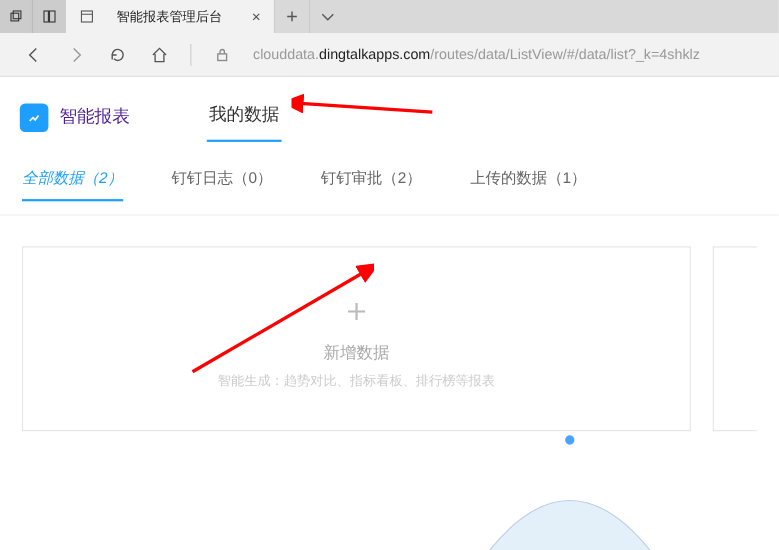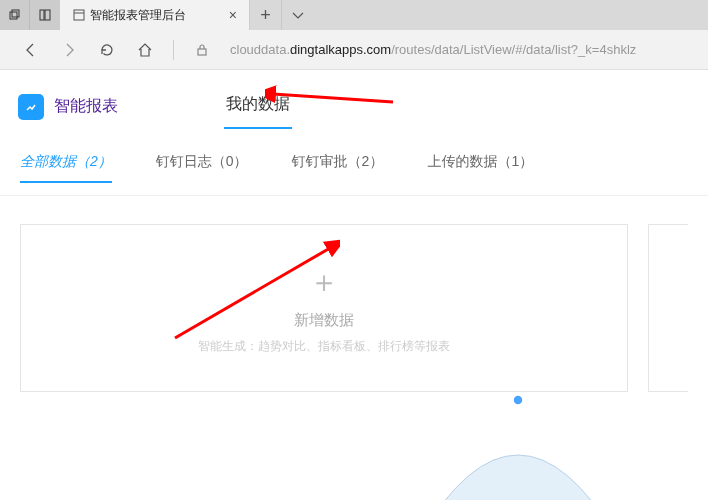--- a/index.html
+++ b/index.html
@@ -4,38 +4,38 @@
 <style>
   * { margin: 0; padding: 0; box-sizing: border-box; }
   body { font-family: "Microsoft YaHei", "PingFang SC", sans-serif; background: #fff; width: 708px; height: 500px; overflow: hidden; position: relative; }
 
   
   .chrome { background: #e6e6e6; }
   .titlebar { display: flex; height: 30px; align-items: stretch; background: #d9d9d9; }
   .sys-group { display: flex; }
   .sys-btn { width: 30px; display: flex; align-items: center; justify-content: center; background: #ccc; border-right: 1px solid #bbb; color: #333; }
   .sys-btn:last-child { border-right: none; }
-  .tab { display: flex; align-items: center; gap: 4px; background: #f2f2f2; padding: 0 12px; border-right: 1px solid #ccc; min-width: 190px; }
+  .tab { display: flex; align-items: center; gap: 20px; background: #f2f2f2; padding: 0 12px; border-right: 1px solid #ccc; min-width: 190px; }
   .tab .favicon { width: 14px; height: 14px; display: flex; align-items: center; justify-content: center; }
   .tab .title { font-size: 12px; color: #222; flex: 1; white-space: nowrap; overflow: hidden; }
   .tab .close { color: #555; font-size: 14px; }
   .newtab { width: 32px; display: flex; align-items: center; justify-content: center; color: #555; font-size: 18px; border-right: 1px solid #c8c8c8; }
   .more { width: 32px; display: flex; align-items: center; justify-content: center; color: #555; }
   .addrbar { display: flex; align-items: center; height: 40px; background: #f2f2f2; padding: 0 21px; gap: 18px; border-bottom: 1px solid #e0e0e0; }
   .nav-btn { width: 20px; height: 20px; display: flex; align-items: center; justify-content: center; color: #555; }
   .addr-sep { width: 1px; height: 20px; background: #ccc; }
   .lock { color: #888; }
   .url { font-size: 13px; color: #999; white-space: nowrap; }
   .url .host { color: #222; }
 
   
   .app-header { display: flex; align-items: center; padding: 14px 18px 0; gap: 10px; }
   .logo { width: 26px; height: 26px; border-radius: 5px; background: #1e9fff; display: flex; align-items: center; justify-content: center; }
   .app-title { font-size: 16px; color: #4c1d95; margin-right: 60px; }
-  .top-tab { font-size: 16px; color: #333; padding: 10px 2px 12px; margin-left: 36px; }
+  .top-tab { font-size: 16px; color: #333; padding: 10px 2px 12px; }
   .top-tab.active { border-bottom: 2px solid #1e9fff; }
 
   
   .subtabs { display: flex; gap: 44px; padding: 24px 20px 12px; font-size: 14px; border-bottom: 1px solid #eee; }
   .subtab { color: #666; padding-bottom: 10px; }
   .subtab.active { color: #1e9fff; border-bottom: 2px solid #1e9fff; font-style: italic; }
 
   
   .card-area { padding: 28px 20px; display: flex; gap: 20px; }
   .add-card { flex: 1; max-width: 608px; height: 168px; border: 1px solid #e5e5e5; display: flex; flex-direction: column; align-items: center; justify-content: center; gap: 8px; position: relative; }

